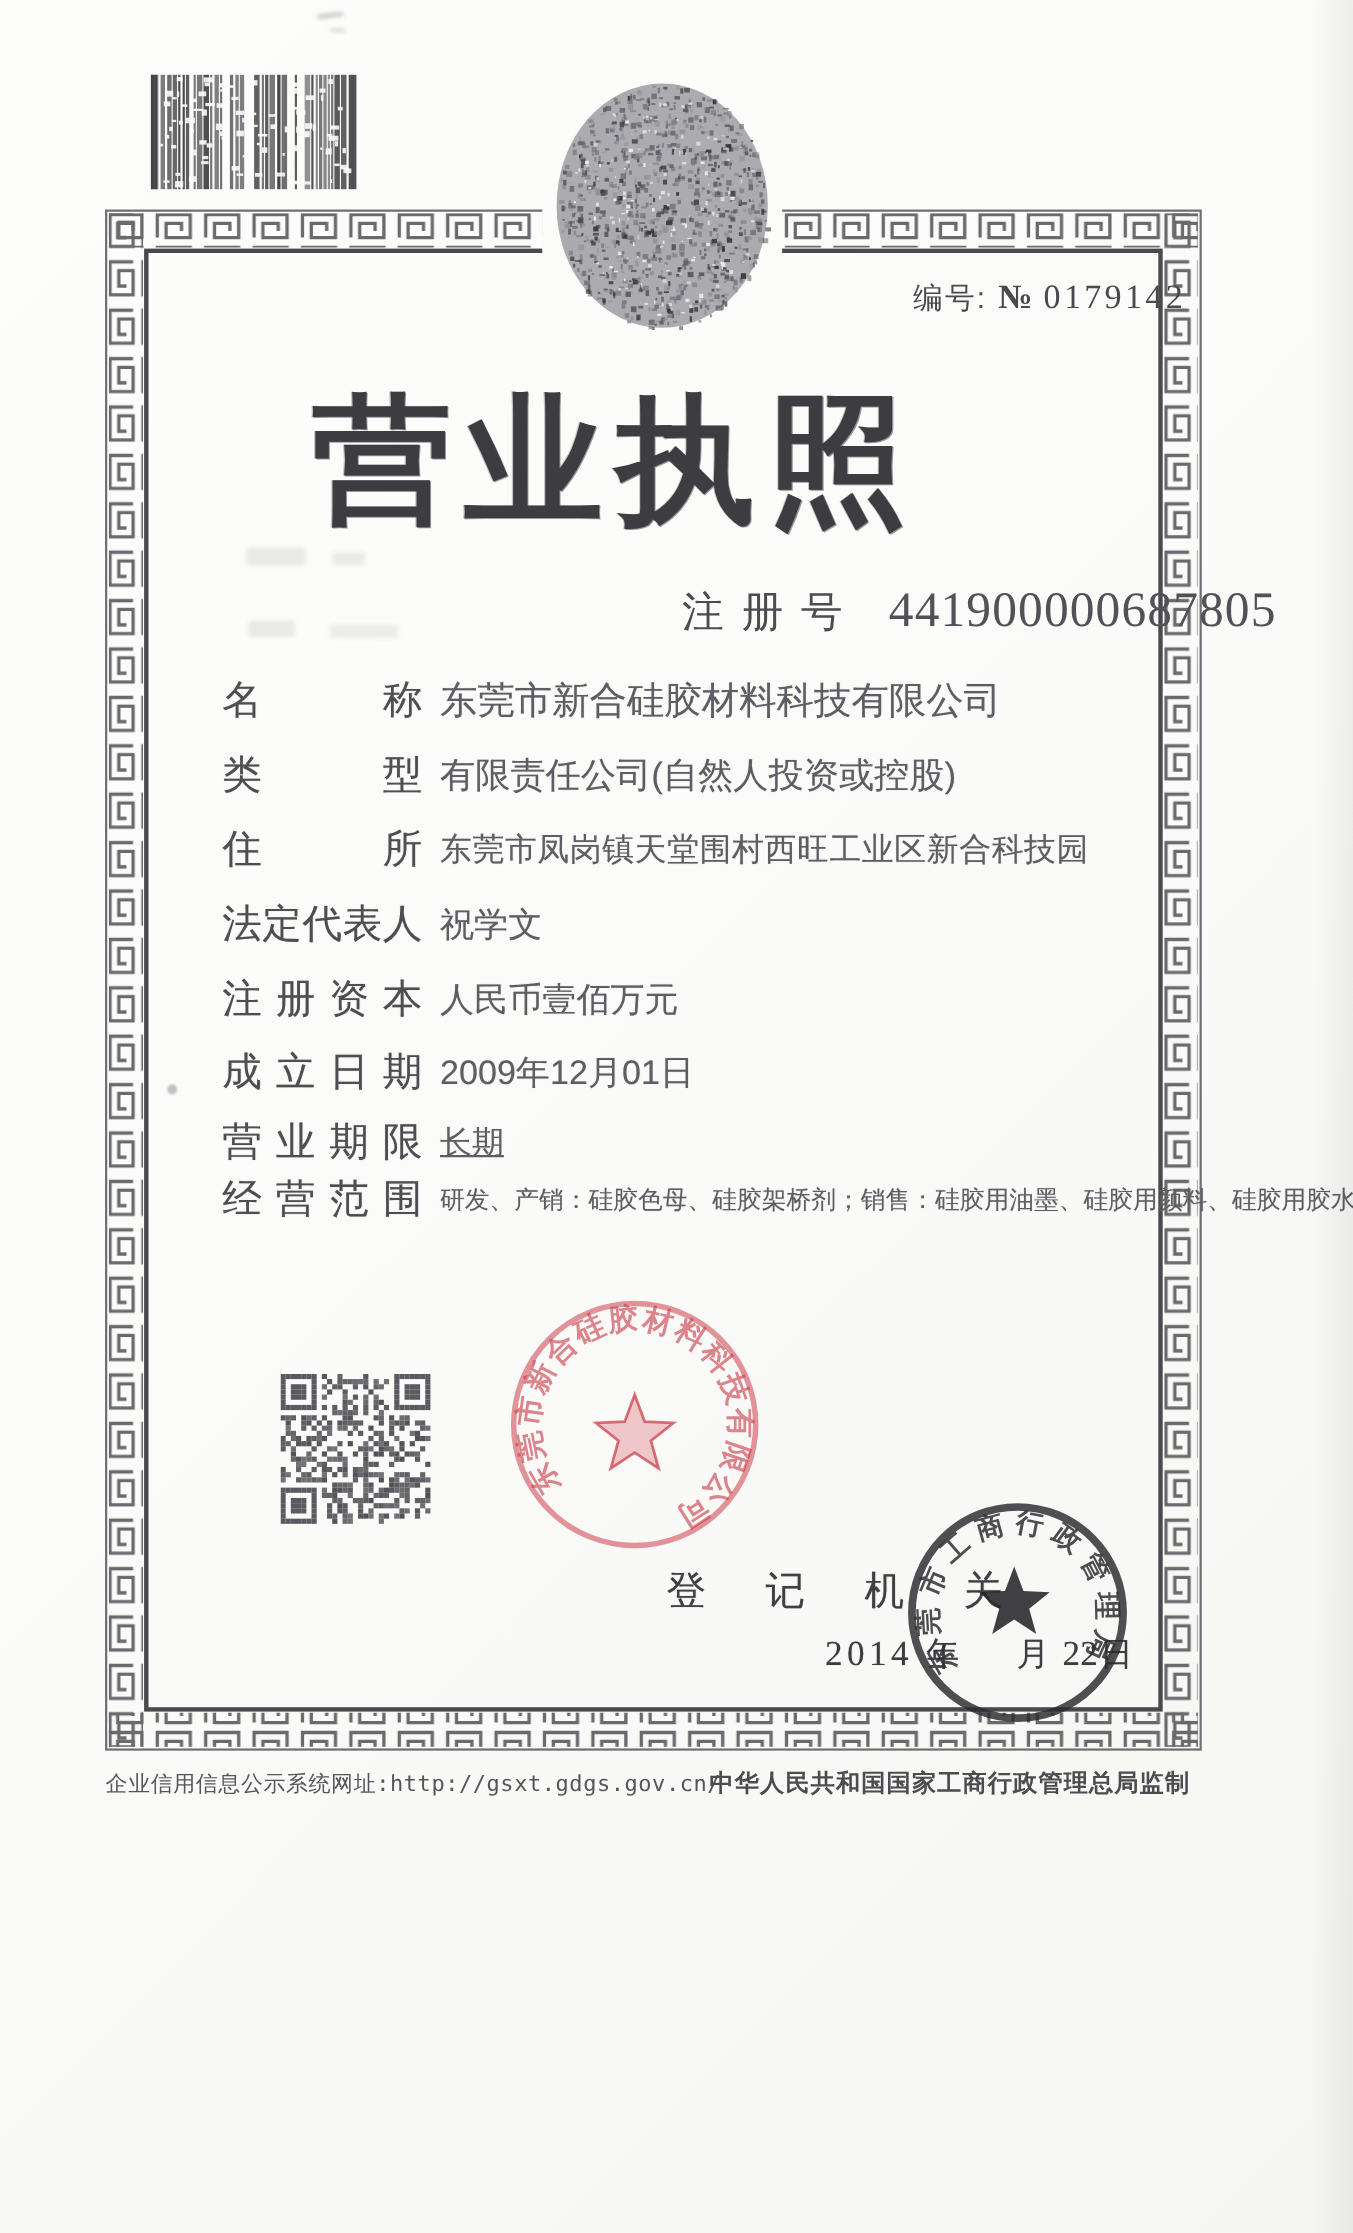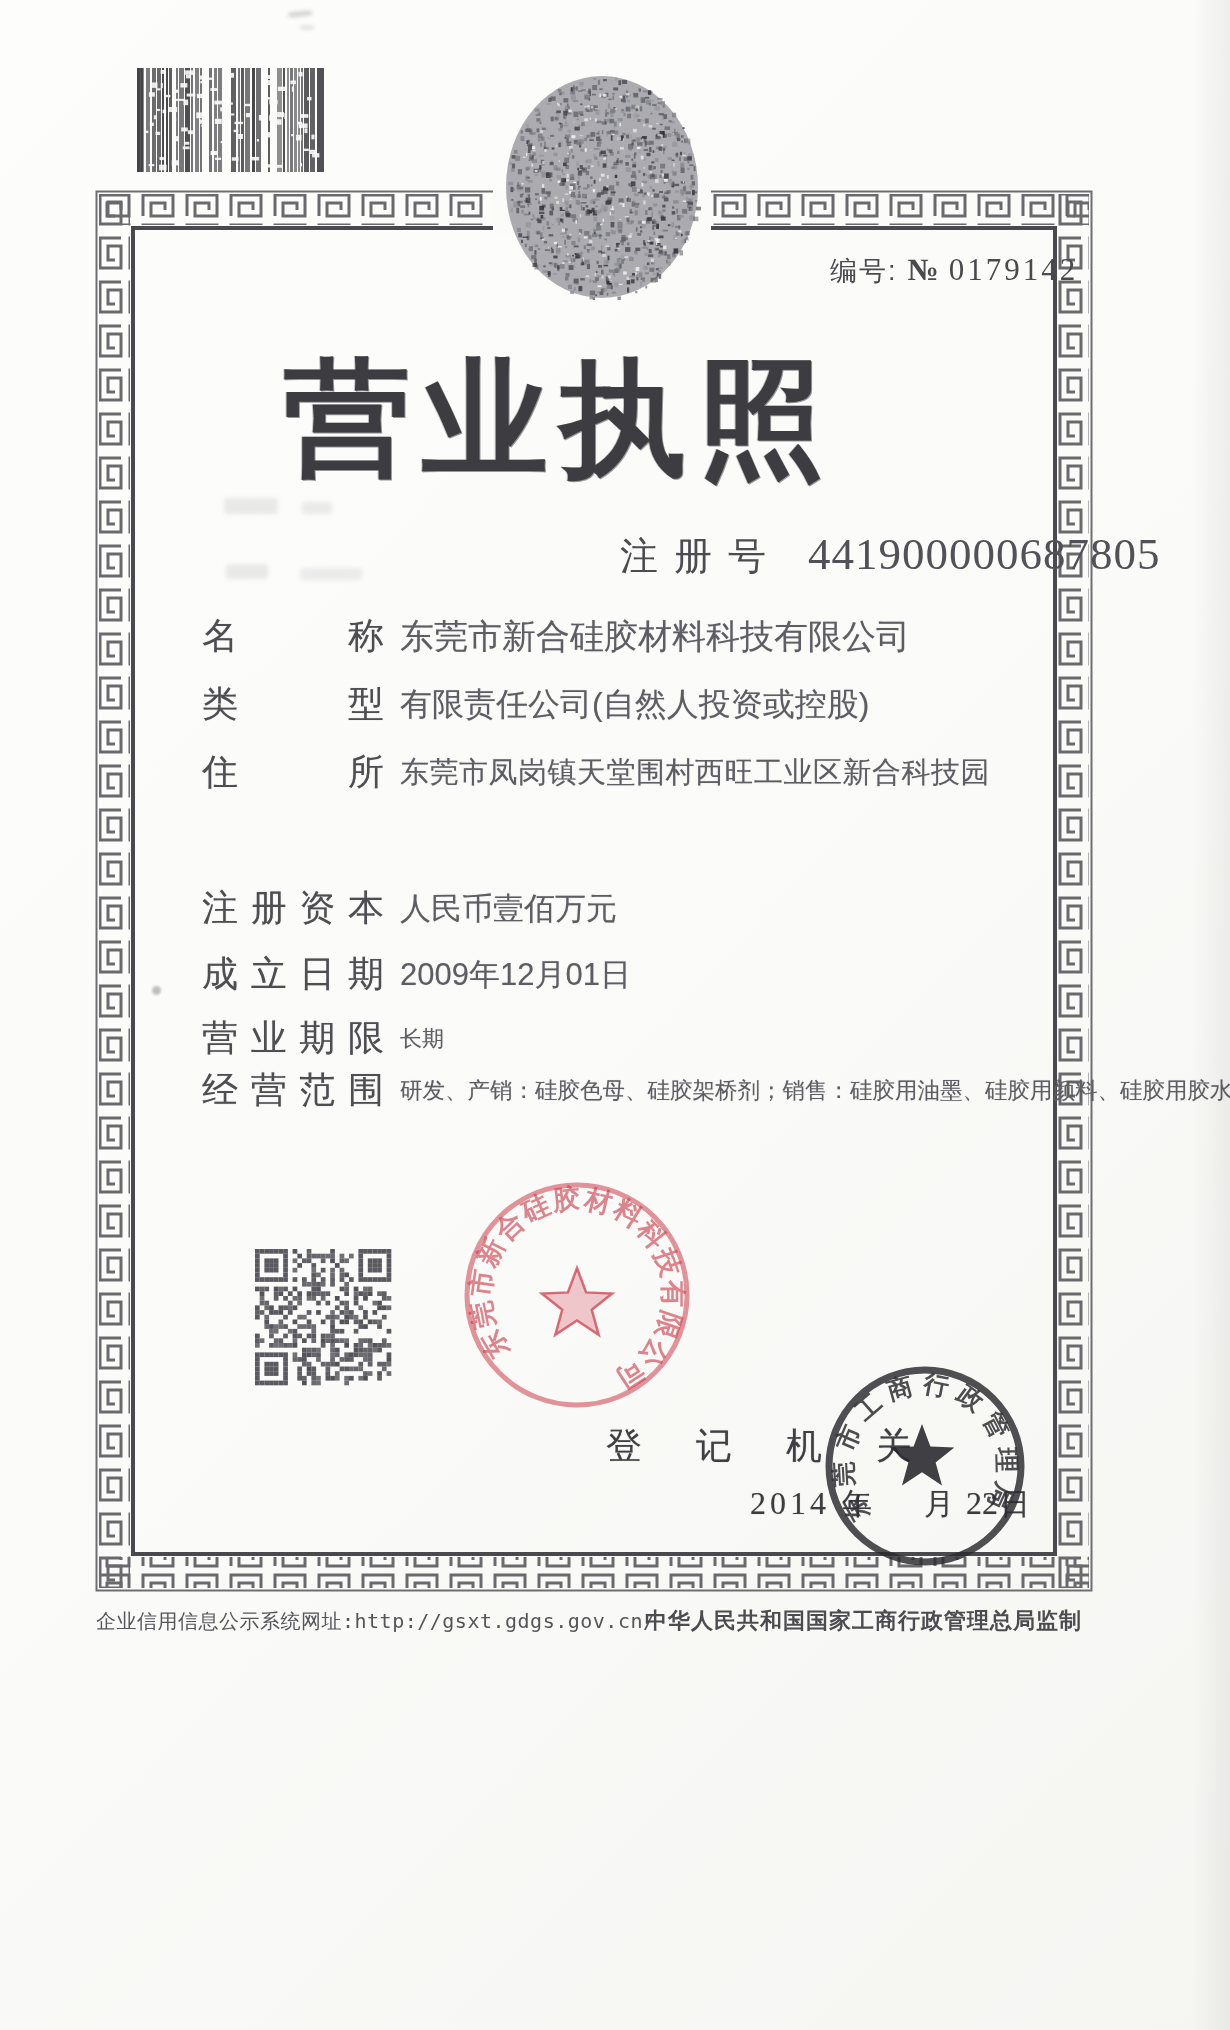--- a/index.html
+++ b/index.html
@@ -40,21 +40,21 @@
     width:182px; flex:0 0 182px; font-size:36px; color:#4d4d52;
     text-align:justify; text-align-last:justify; text-shadow:0 0 1px rgba(80,80,85,.4);
   }
   .frow .val { margin-left:16px; color:#5d5d63; text-shadow:0 0 1px rgba(90,90,95,.35); white-space:nowrap; }
   .v-name  { font-size:34px; }
   .v-type  { font-size:32px; }
   .v-addr  { font-size:29px; letter-spacing:0.5px; }
   .v-rep   { font-size:31px; }
   .v-cap   { font-size:31px; }
   .v-date  { font-size:31px; font-family:"Liberation Sans", sans-serif; }
-  .v-term  { font-size:22px; }
+  .v-term  { font-size:29px;text-decoration:underline; }
   .v-scope { font-size:22.5px; line-height:31px; width:625px; white-space:normal; color:#55555b; }
 
   
   .registrar { left:606px; top:1422px; font-size:36px; letter-spacing:22px; color:#3f3f44; text-shadow:0 0 1px rgba(70,70,75,.45); white-space:nowrap;text-align:right; }
   .dateline { left:750px; top:1484px; display:flex; align-items:baseline; color:#3c3c41; }
   .dateline span { text-shadow:0 0 1px rgba(70,70,75,.4); }
   .d-year { font-size:32px; font-family:Liberation Serif, serif; letter-spacing:4px; }
   .d-y    { font-size:30px; margin-left:12px; }
   .d-m    { font-size:30px; margin-left:52px; }
   .d-day  { font-size:32px; font-family:"Liberation Serif", serif; margin-left:12px; }
@@ -1283,20 +1283,24 @@
     <div class="val v-name">东莞市新合硅胶材料科技有限公司</div>
   </div>
   <div class="frow" style="top:680px">
     <div class="lab">类型</div>
     <div class="val v-type">有限责任公司(自然人投资或控股)</div>
   </div>
   <div class="frow" style="top:748px">
     <div class="lab">住所</div>
     <div class="val v-addr">东莞市凤岗镇天堂围村西旺工业区新合科技园</div>
   </div>
+  <div class="frow" style="top:816px">
+    <div class="lab">法定代表人</div>
+    <div class="val v-rep">祝学文</div>
+  </div>
   <div class="frow" style="top:884px">
     <div class="lab">注册资本</div>
     <div class="val v-cap">人民币壹佰万元</div>
   </div>
   <div class="frow" style="top:950px">
     <div class="lab">成立日期</div>
     <div class="val v-date">2009年12月01日</div>
   </div>
   <div class="frow" style="top:1014px">
     <div class="lab">营业期限</div>

